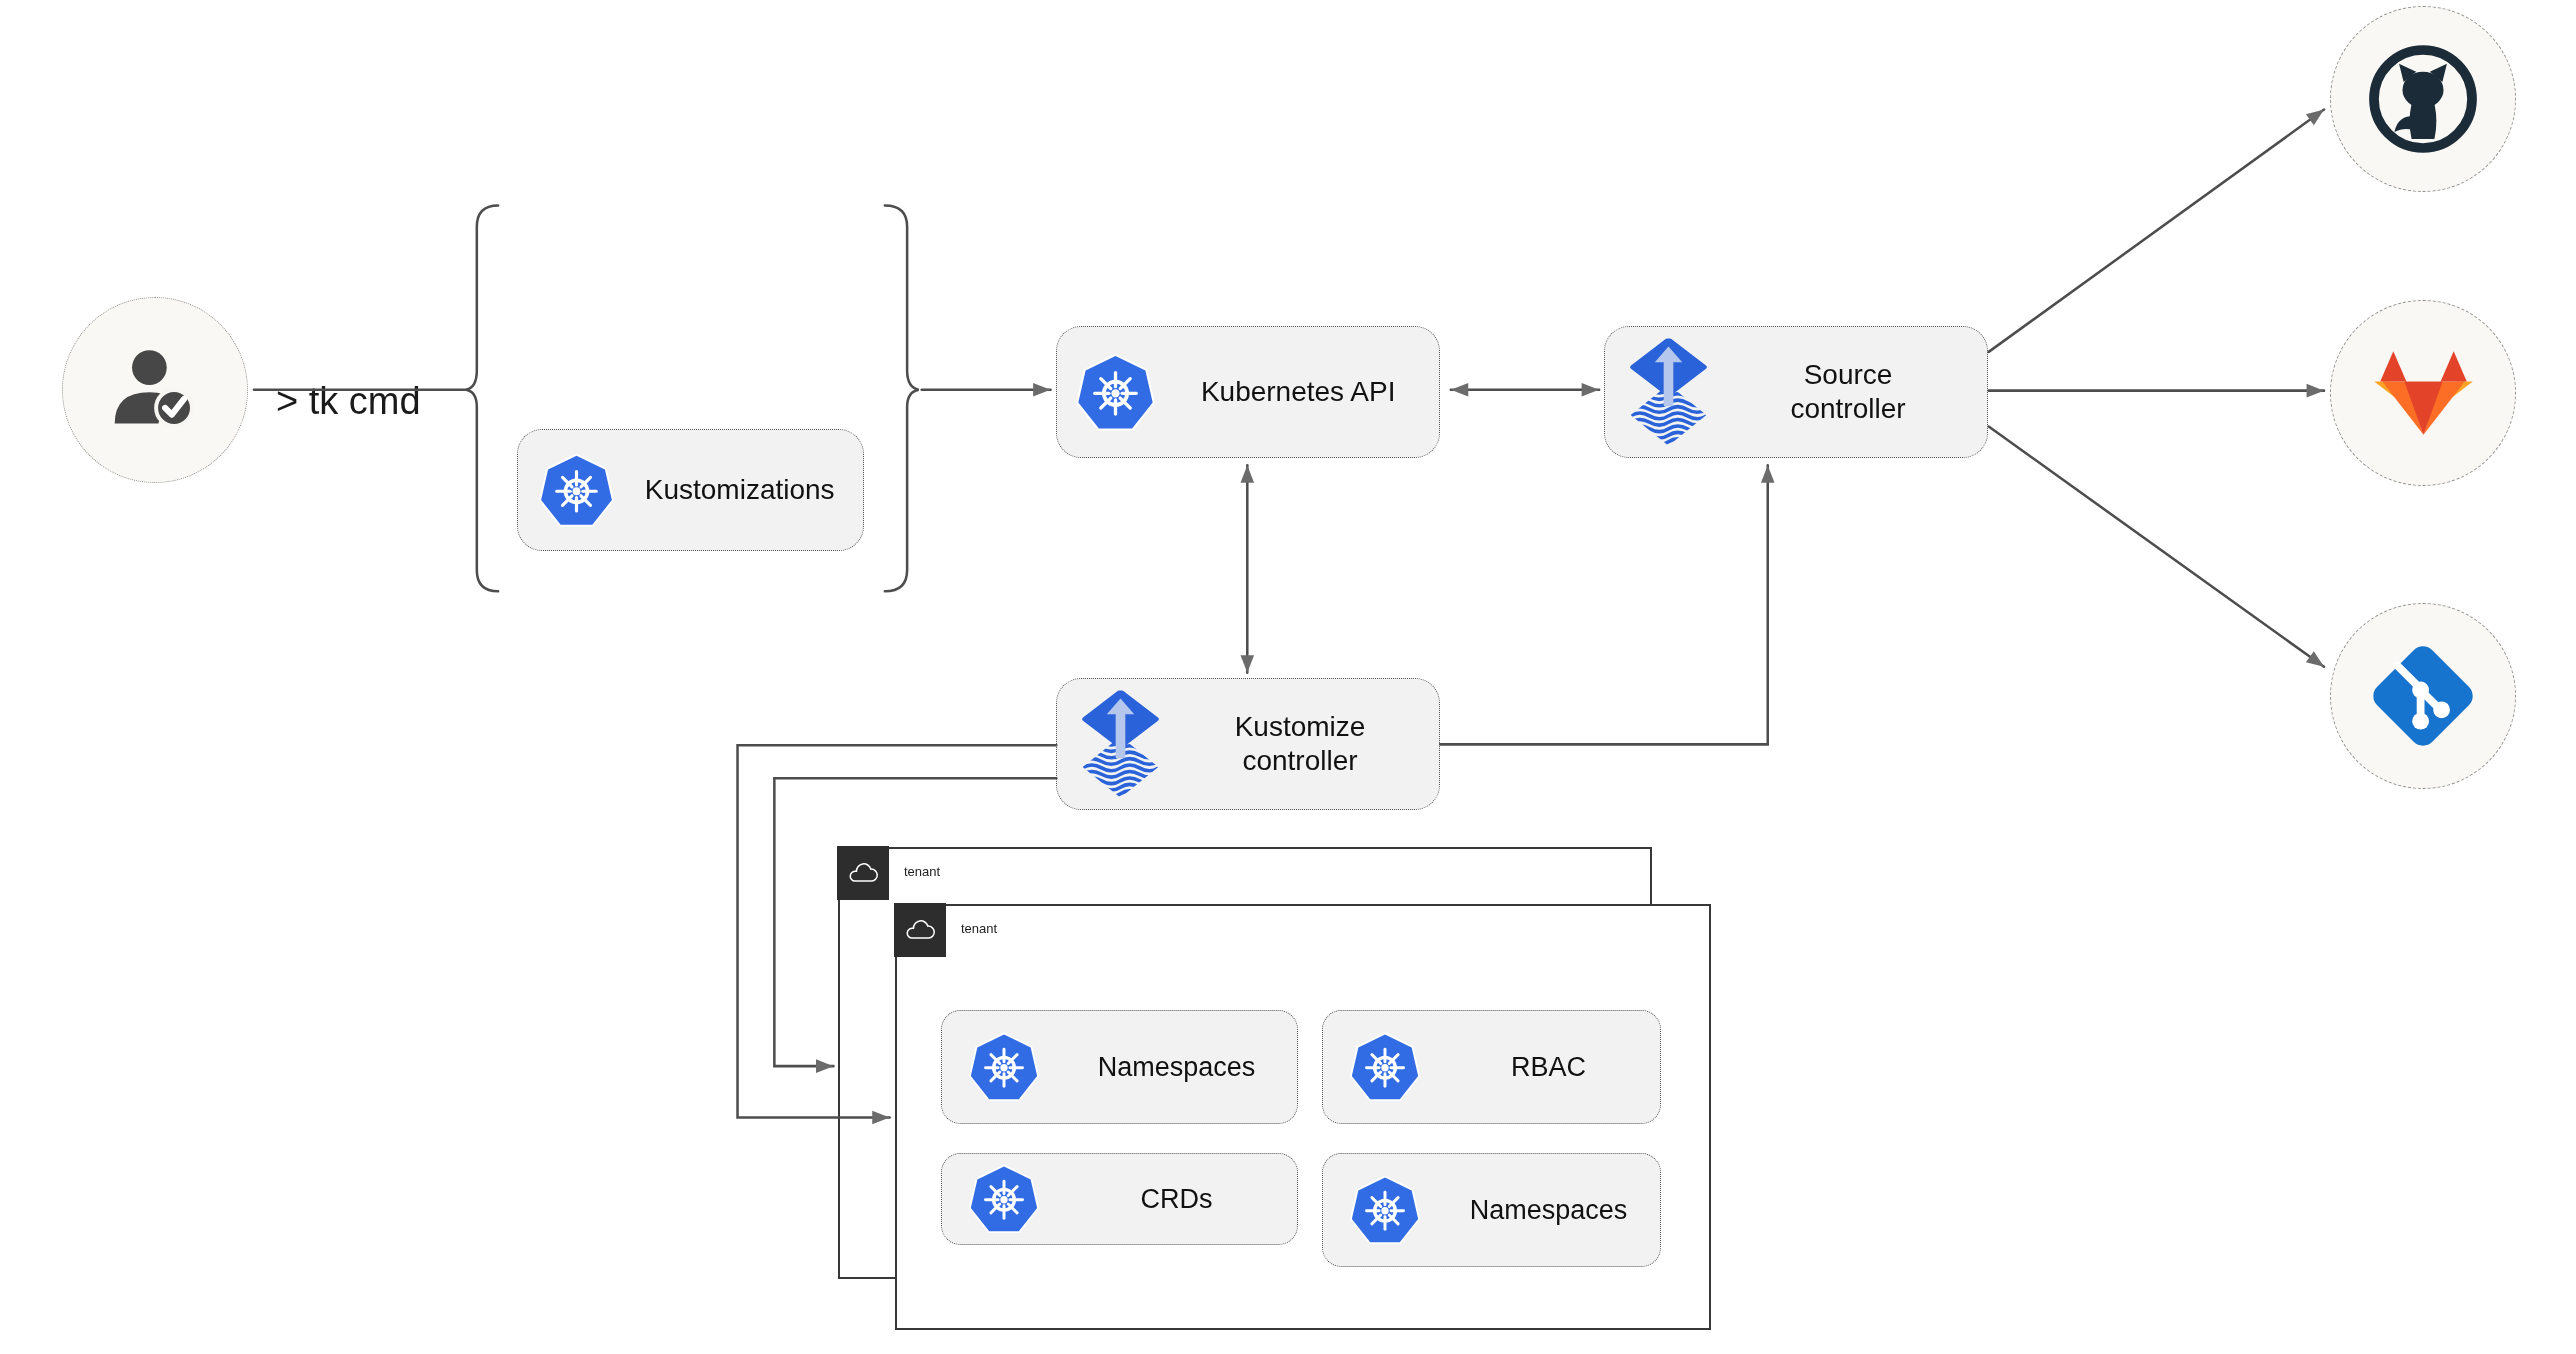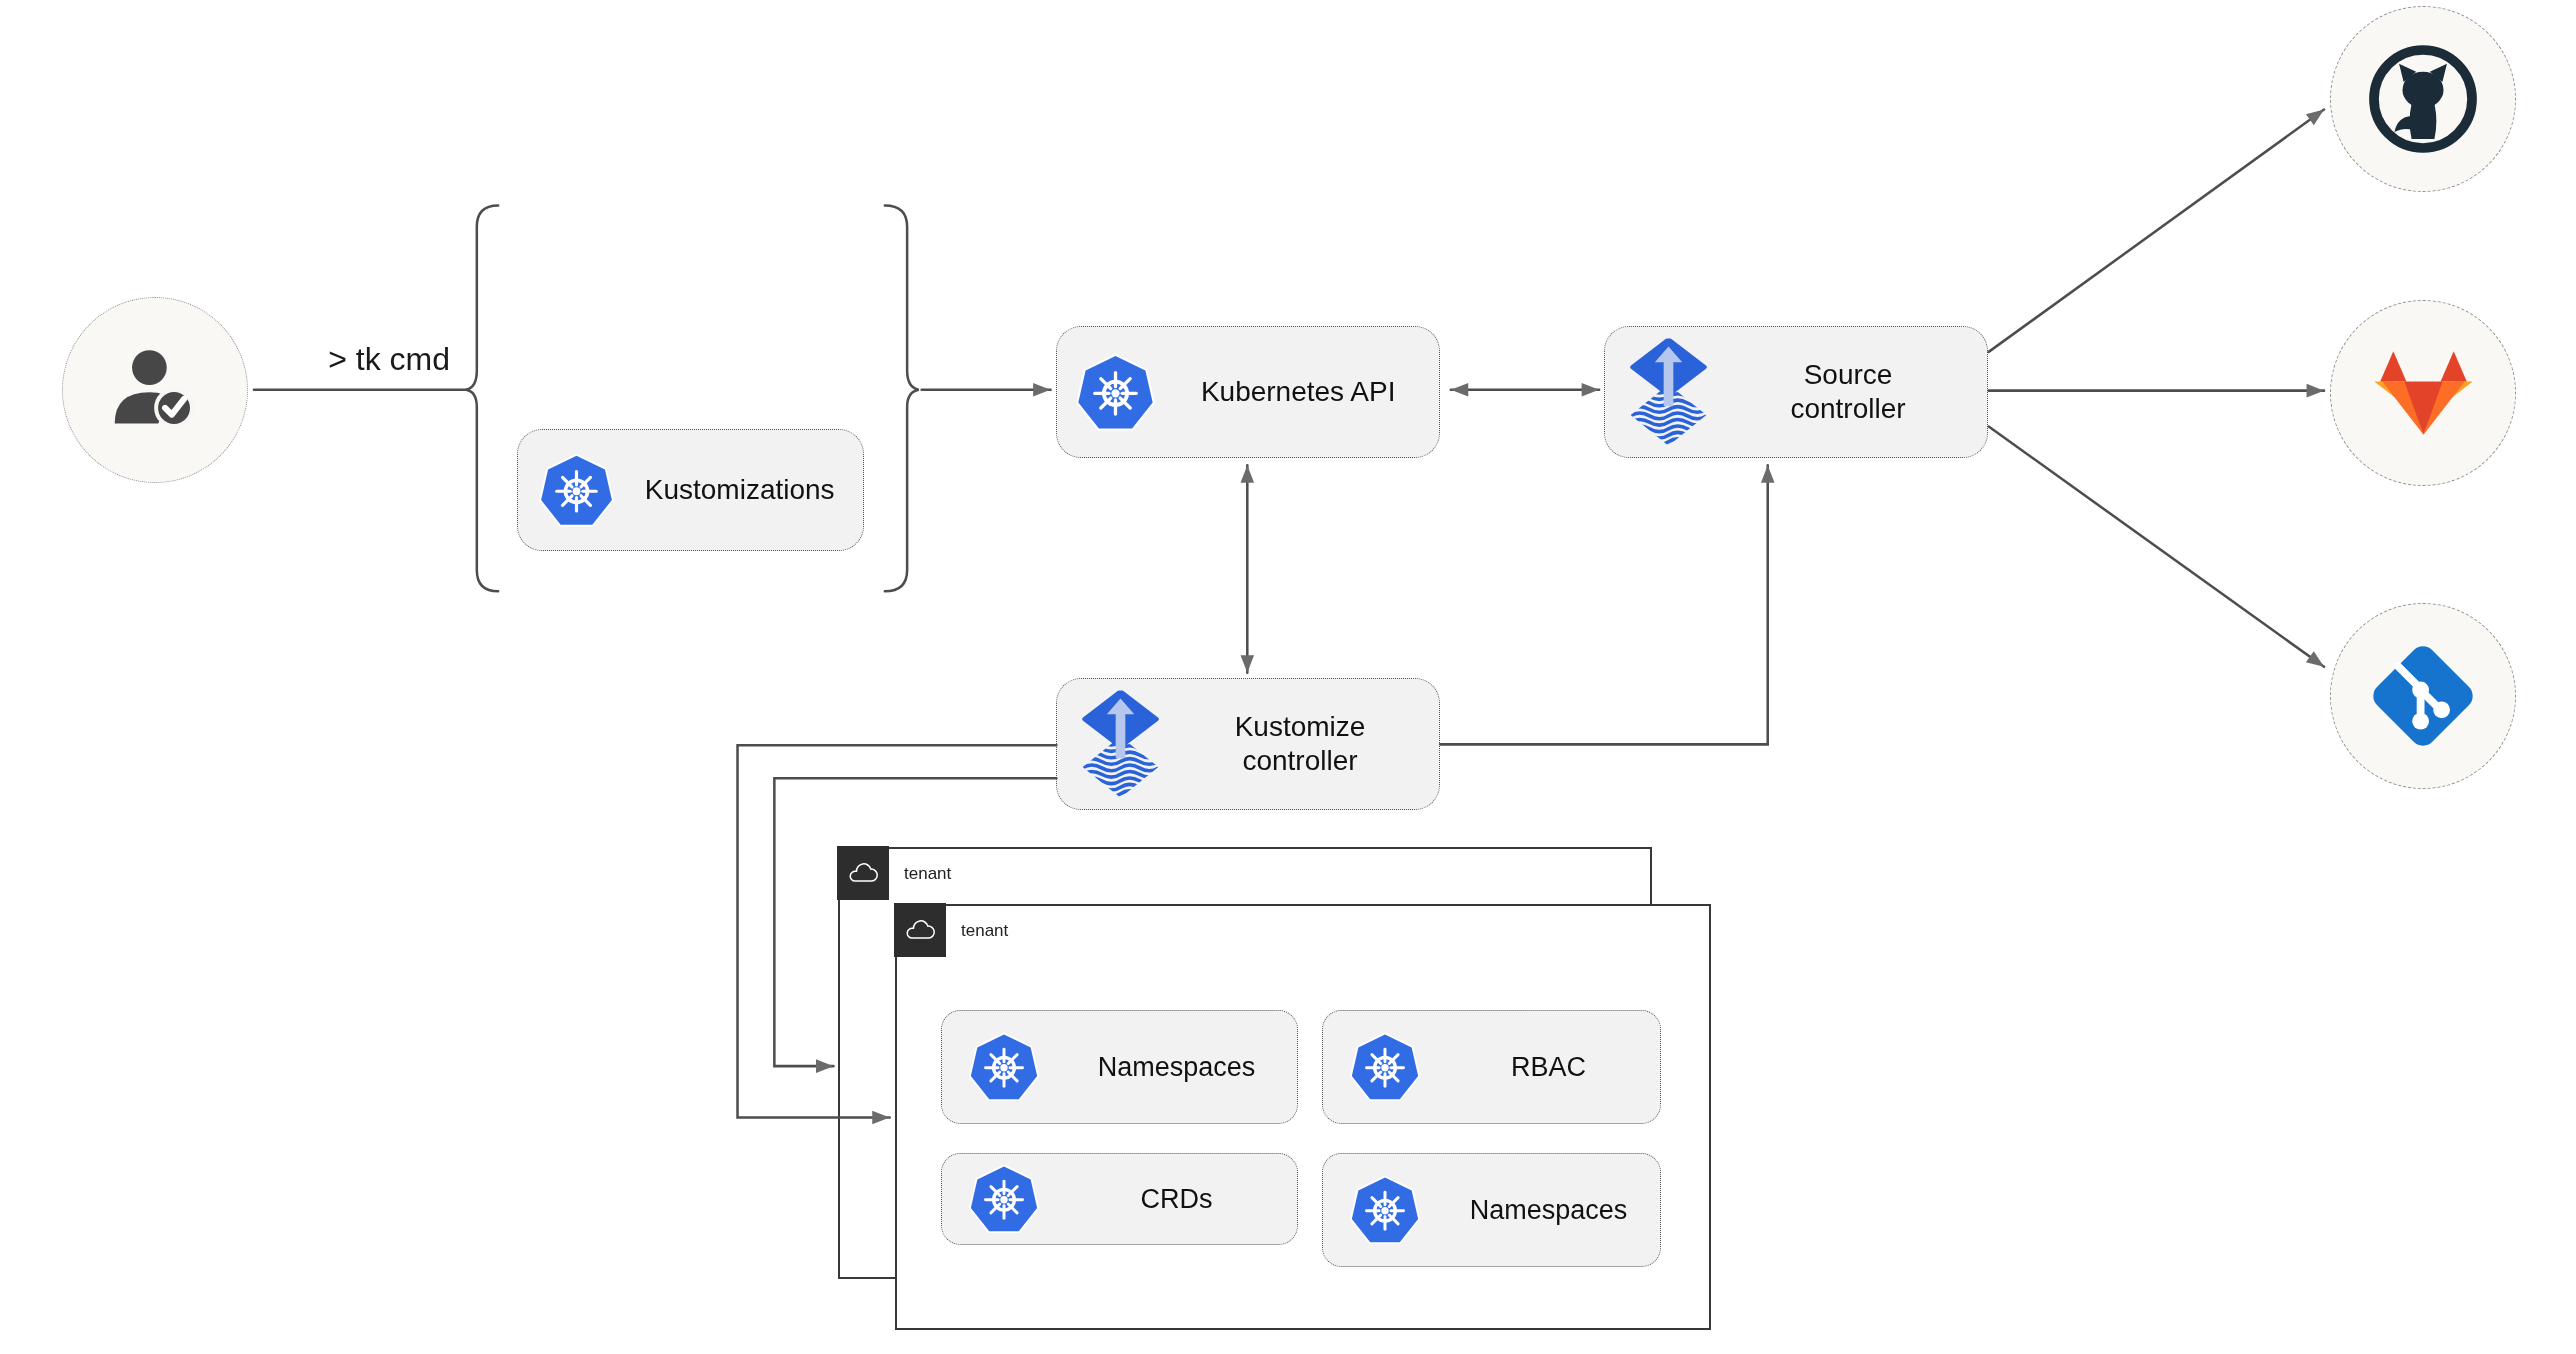--- a/index.html
+++ b/index.html
@@ -16,23 +16,23 @@
   .res .lbl{font-size:27px;}
 
   .circle{position:absolute;width:186px;height:186px;border-radius:50%;background:#faf8f4;
           box-sizing:border-box;display:flex;align-items:center;justify-content:center;}
   .c-dotted{border:1.9px dotted #8f8f8f;}
   .c-dashed{border:1.9px dashed #8f8f8f;}
 
   .tenant{position:absolute;box-sizing:border-box;background:#ffffff;border:2.9px solid #383838;}
   .tenant .tab{position:absolute;top:-2.9px;left:-2.9px;width:52px;height:54px;background:#2d2d2d;
                display:flex;align-items:center;justify-content:center;}
-  .tenant .tlabel{position:absolute;top:14.5px;left:64px;font-size:17px;color:#222;}
-
-  .cmd{position:absolute;font-size:32px;color:#1a1a1a;text-align:right;}
+  .tenant .tlabel{position:absolute;top:14.5px;left:64px;font-size:13px;color:#222;}
+
+  .cmd{position:absolute;font-size:38px;color:#1a1a1a;text-align:left;margin-top:39px;}
 
   #wires{position:absolute;left:0;top:0;pointer-events:none;}
 </style>
 </head>
 <body>
 
 <svg width="0" height="0" style="position:absolute" aria-hidden="true">
   <defs>
     <symbol id="sym-k8s" viewBox="0 0 100 100">
       <polygon points="50,6 86,23.5 94.8,62 70,93.5 30,93.5 5.2,62 14,23.5" fill="#326ce5" stroke="#ffffff" stroke-width="5" stroke-linejoin="round" paint-order="stroke"></polygon>

